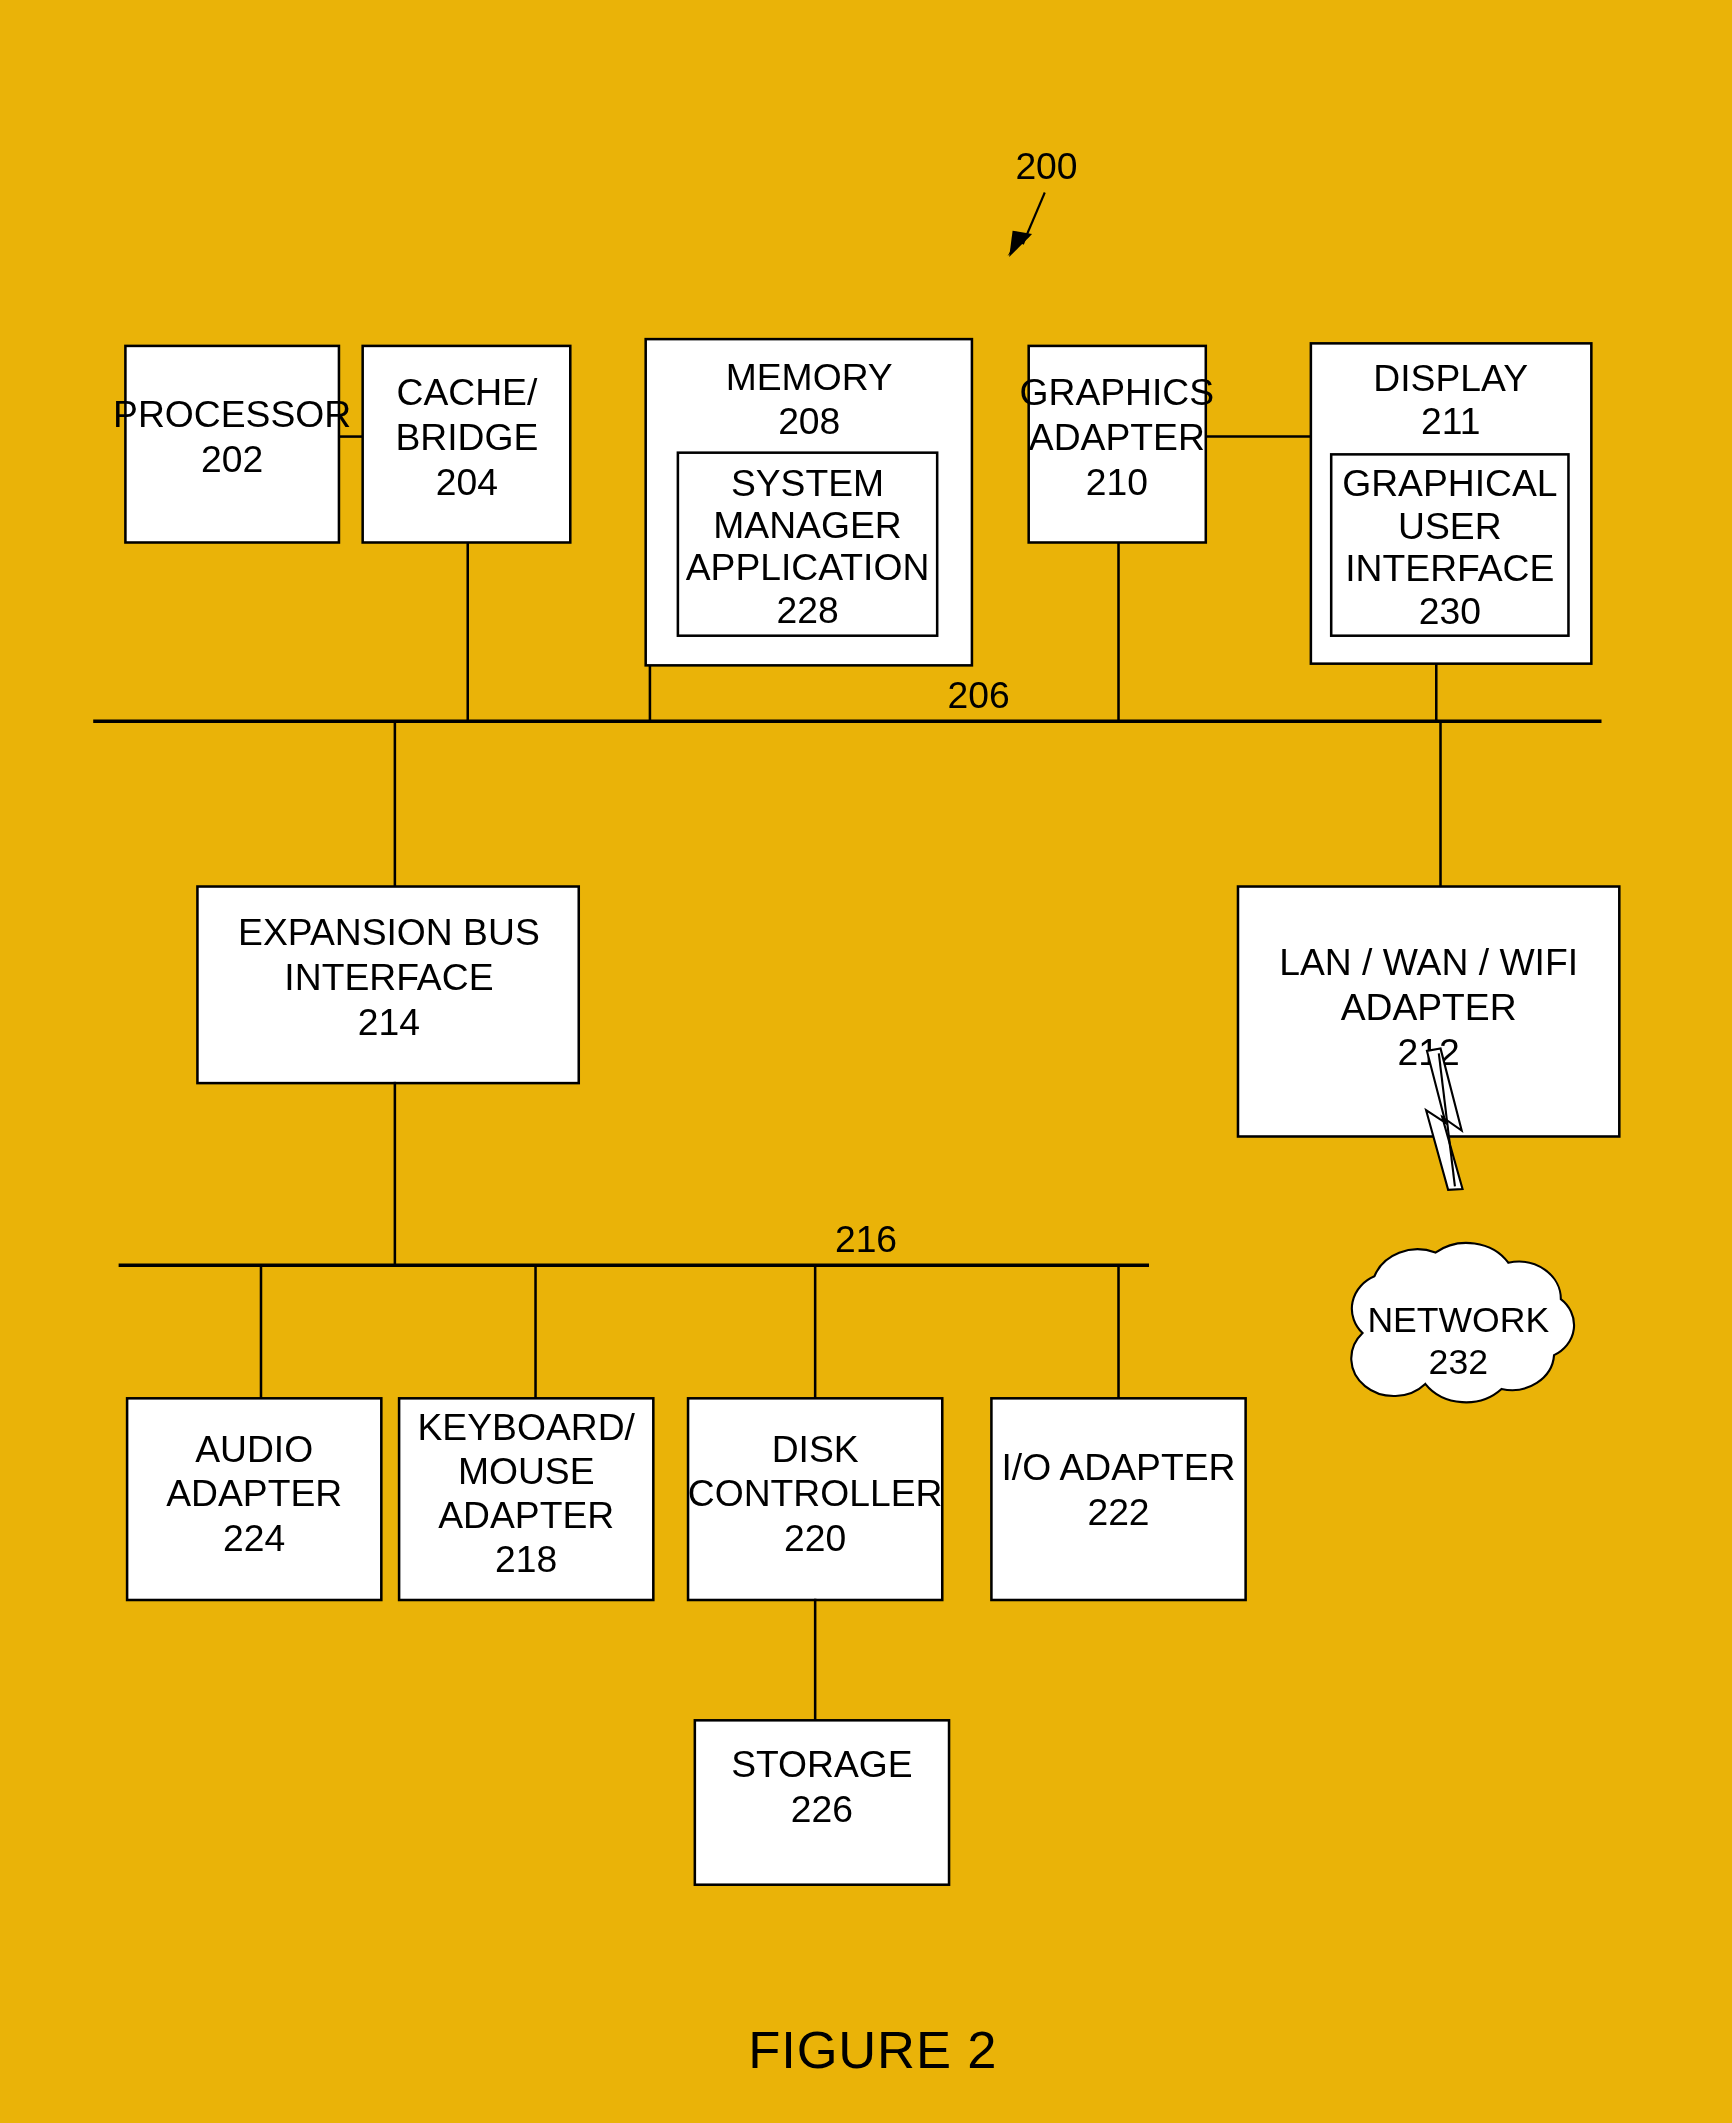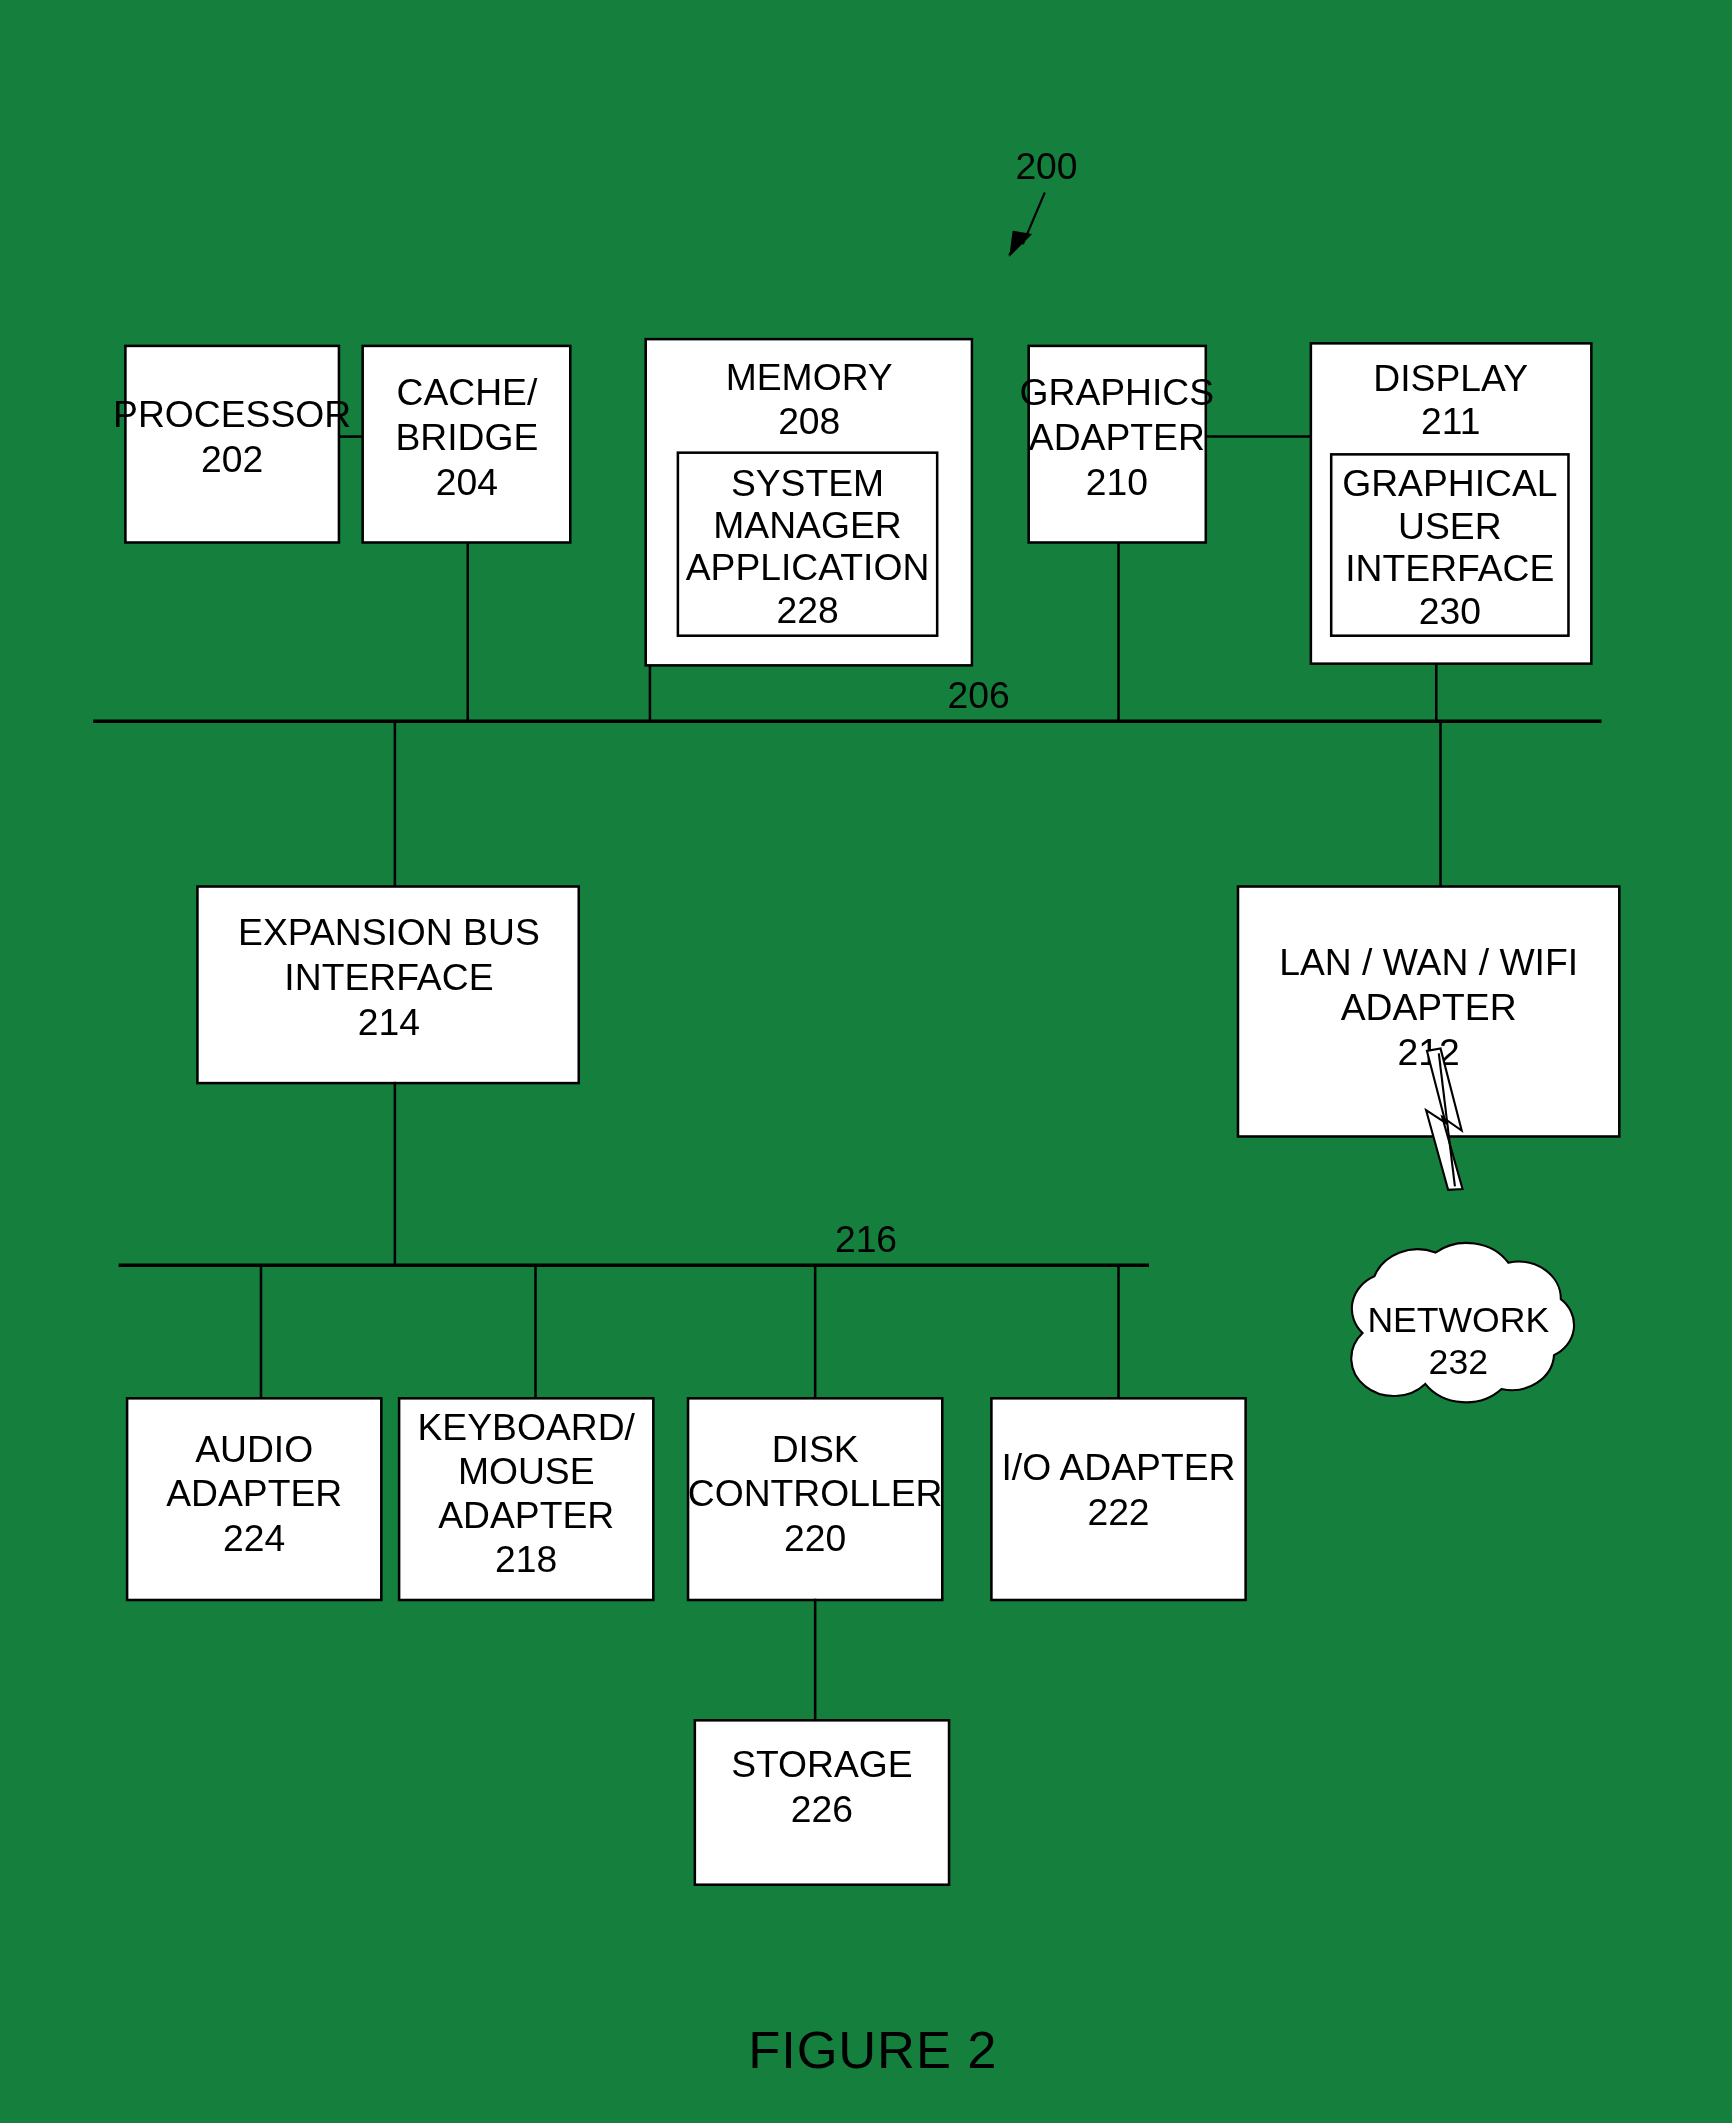--- a/index.html
+++ b/index.html
@@ -9,21 +9,21 @@
     background: #ffffff;
   }
   body {
     font-family: "Liberation Sans", sans-serif;
     color: #000000;
   }
   #page {
     position: relative;
     width: 1732px;
     height: 2123px;
-    background: #15803d;
+    background: #eab308;
     overflow: hidden;
   }
   svg#diagram {
     position: absolute;
     left: 0;
     top: 0;
     width: 1732px;
     height: 2123px;
   }
   .box-rect {

